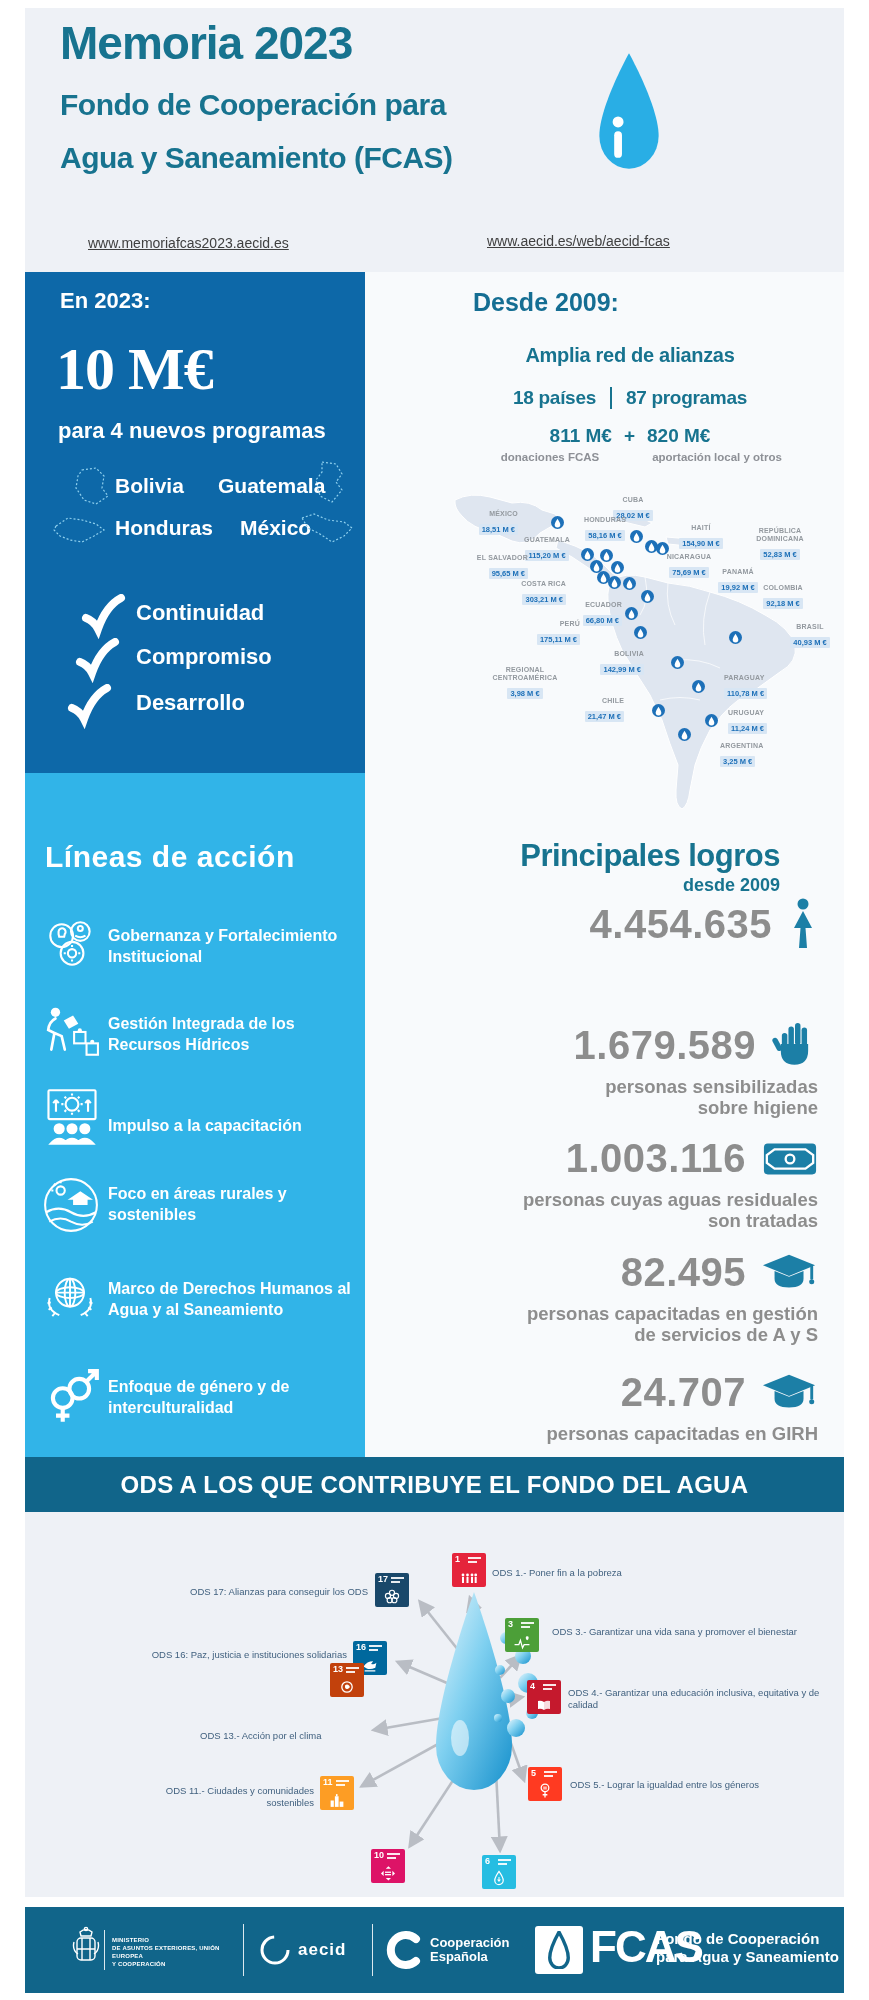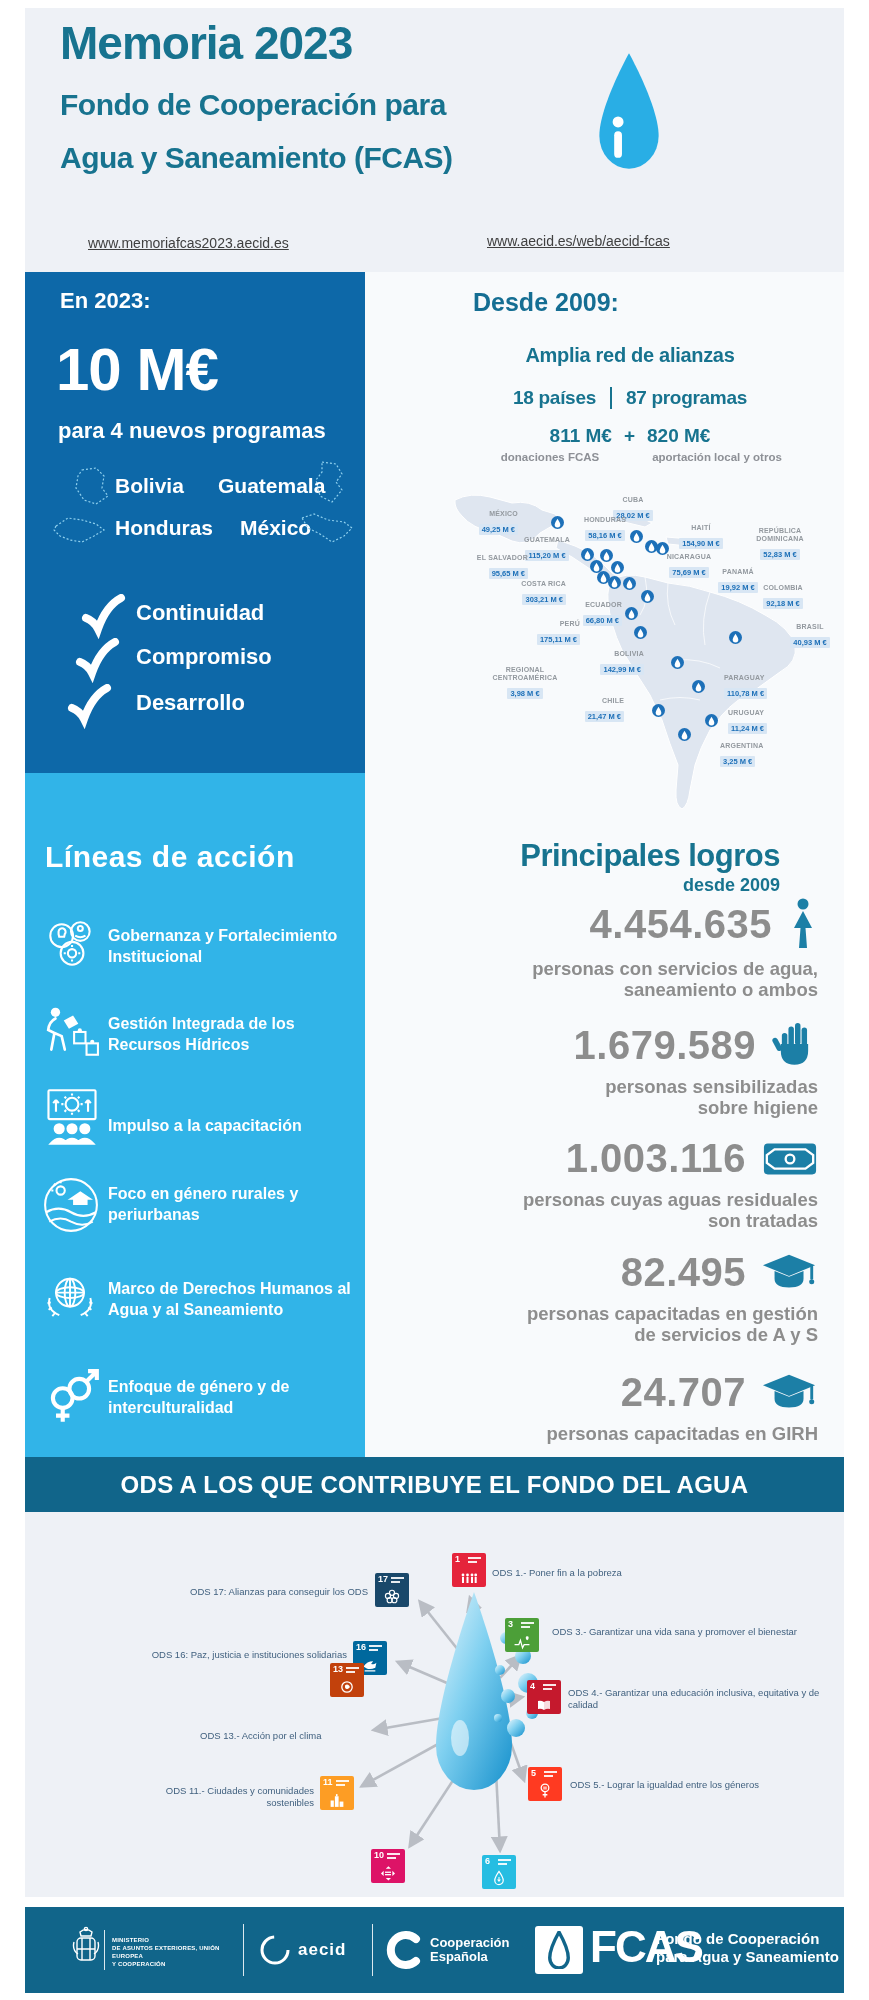--- a/index.html
+++ b/index.html
@@ -11,21 +11,21 @@
   .header-band { left:25px; top:8px; width:819px; height:264px; background:#eef1f6; }
   .title { left:60px; top:16px; font-size:46px; font-weight:bold; color:#17738f; letter-spacing:-1px; }
   .subtitle { left:60px; top:78px; font-size:30px; font-weight:bold; color:#17738f; letter-spacing:-0.5px; line-height:53px; }
   .hdr-link { font-size:14px; color:#404040; text-decoration:underline; cursor:pointer; }
   .link-left { left:88px; top:235px; }
   .link-right { left:487px; top:233px; }
 
   
   .panel-2023 { left:25px; top:272px; width:340px; height:501px; background:#0d68a8; }
   .en2023 { left:60px; top:288px; font-size:22px; font-weight:bold; color:#fff; }
-  .amount { left:56px; top:335px; font-size:60px; font-weight:bold; color:#fff; letter-spacing:-1px; }
+  .amount { left:56px; top:335px; font-size:60px; font-weight:bold; color:#fff; letter-spacing:-1px;font-family:Liberation Serif, serif; }
   .amount-cap { left:58px; top:418px; font-size:22px; font-weight:bold; color:#fff; }
   .country { font-size:21px; font-weight:bold; color:#fff; }
   .outline-icon svg { display:block; }
   .checkrow-label { font-size:22px; font-weight:bold; color:#fff; }
 
   
   .panel-lineas { left:25px; top:773px; width:340px; height:684px; background:#31b4e8; }
   .lineas-title { left:45px; top:840px; font-size:30px; font-weight:600; color:#fff; letter-spacing:0.5px; }
   .accion-item-label { font-size:16px; font-weight:bold; color:#fff; line-height:21px; }
   .accion-icon svg { display:block; }
@@ -202,21 +202,21 @@
   <div class="abs accion-icon" style="left:42px;top:1176px;">
     <svg width="58" height="58" viewBox="0 0 56 56" fill="none" stroke="#fff" stroke-width="2">
       <circle cx="28" cy="28" r="25"></circle>
       <circle cx="18" cy="14" r="4"></circle>
         <path d="M18,7 v-2 M11,14 h-2 M13,9 l-1.5,-1.5"></path>
       <path d="M28,22 l9,-6 9,6 Z" fill="#fff"></path>
         <rect x="31" y="22" width="12" height="5" fill="#fff"></rect>
       <path d="M4,35 q12,-7 24,0 q12,7 24,0 M7,44 q11,-6 21,0 q11,6 21,0"></path>
     </svg>
   </div>
-  <div class="abs accion-item-label" style="left:108px;top:1183px;width:214px;">Foco en género rurales y periurbanas</div>
+  <div class="abs accion-item-label" style="left:108px;top:1183px;width:214px;">Foco en áreas rurales y sostenibles</div>
 
   <div class="abs accion-icon" style="left:40px;top:1268px;">
     <svg width="60" height="60" viewBox="0 0 56 56" fill="none" stroke="#fff" stroke-width="1.8">
       <circle cx="28" cy="23" r="13"></circle>
       <ellipse cx="28" cy="23" rx="13" ry="5"></ellipse>
         <ellipse cx="28" cy="23" rx="5" ry="13"></ellipse>
       <path d="M15,23 h26 M28,10 v26"></path>
       <path d="M9,28 q-3,11 9,16 M47,28 q3,11 -9,16"></path>
       <path d="M10,32 l-3,1 M11,37 l-3,2 M14,42 l-2.5,3 M46,32 l3,1 M45,37 l3,2 M42,42 l2.5,3"></path>
     </svg>
@@ -381,21 +381,21 @@
     </div>
 
     <div class="abs map-marker" style="left: 678px; top: 728px;">
       <svg width="7" height="10" viewBox="0 0 10 14">
         <path d="M5,1 C5,1 1,7 1,9.5 a4,4 0 0 0 8,0 C9,7 5,1 5,1 Z" fill="#fff"></path>
       </svg>
     </div>
 
     <div class="abs map-label" style="left: 440px; top: 510px; width: 78px; text-align: right;">
       <div class="ml-name">MÉXICO</div>
-      <div><span class="ml-val">49,25 M €</span></div>
+      <div><span class="ml-val">18,51 M €</span></div>
     </div>
 
     <div class="abs map-label" style="left: 602px; top: 496px; width: 62px; text-align: center;">
       <div class="ml-name">CUBA</div>
       <div><span class="ml-val">28,02 M €</span></div>
     </div>
 
     <div class="abs map-label" style="left: 572px; top: 516px; width: 66px; text-align: center;">
       <div class="ml-name">HONDURAS</div>
       <div><span class="ml-val">58,16 M €</span></div>
@@ -496,21 +496,20 @@
       <span class="stat-num">4.454.635</span>
       <span class="stat-icon">
         <svg width="30" height="52" viewBox="0 0 28 52">
             <g fill="#1c7fa6">
               <circle cx="14" cy="6" r="5.5"></circle>
               <path d="M14,13 L5,30 h6.5 l-1.5,20 h8 L16.5,30 H23 Z"></path>
             </g>
           </svg>
       </span>
     </div>
-    <div class="stat-cap" style="width:345px;">personas con servicios de agua, saneamiento o ambos</div>
   </div>
 
   <div class="abs stat" style="top:1022px;">
     <div class="stat-row">
       <span class="stat-num">1.679.589</span>
       <span class="stat-icon">
         <svg width="46" height="46" viewBox="0 0 40 42">
             <g fill="#1c7fa6">
               <rect x="8" y="10" width="5" height="14" rx="2.5"></rect>
               <rect x="14" y="4" width="5" height="18" rx="2.5"></rect>

